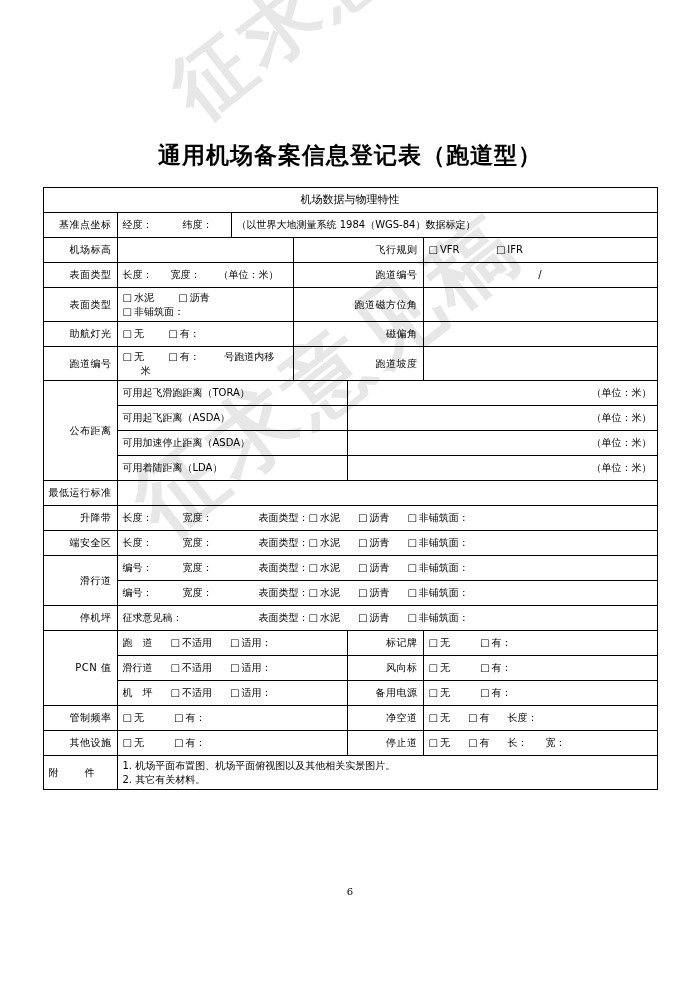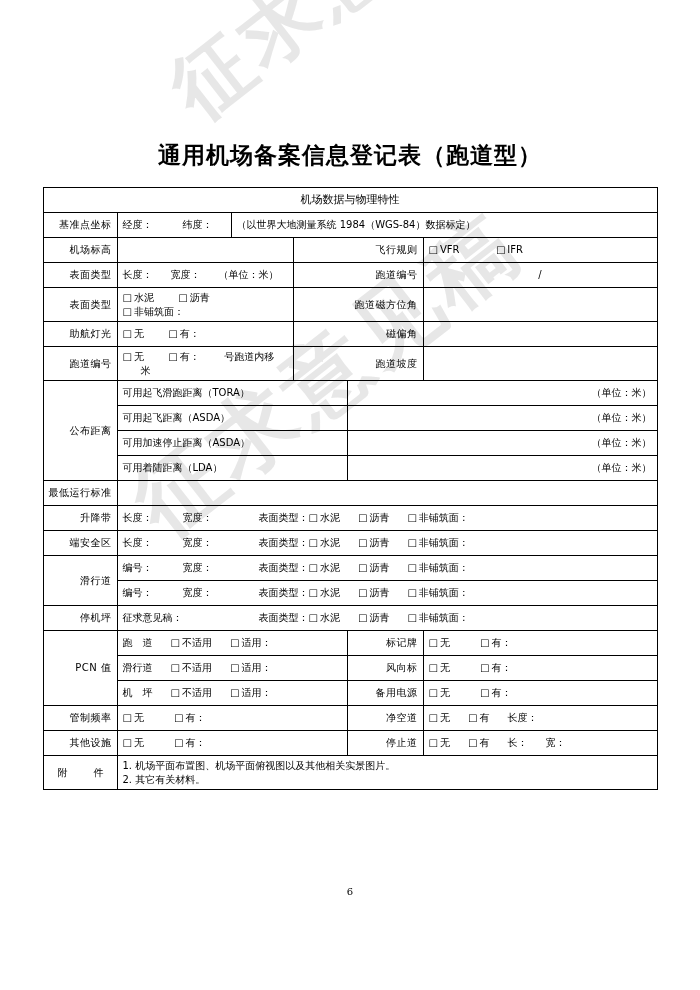--- a/index.html
+++ b/index.html
@@ -93,21 +93,21 @@
   .gap-l { display: inline-block; width: 46px; }
   .unit-right { text-align: right; padding-right: 6px; }
   .attach {
     vertical-align: middle;
     height: 54px;
     line-height: 1.7;
     font-size: 10px;
     padding: 6px 8px;
   }
   .attach-lbl {
-    text-align: right;
+    text-align: left;
     letter-spacing: 8px;
     padding-left: 8px;
   }
   .pagenum {
     text-align: center;
     font-size: 10px;
     margin-top: 96px;
     font-family: "DejaVu Serif", "Liberation Serif", serif;
   }
 </style>

